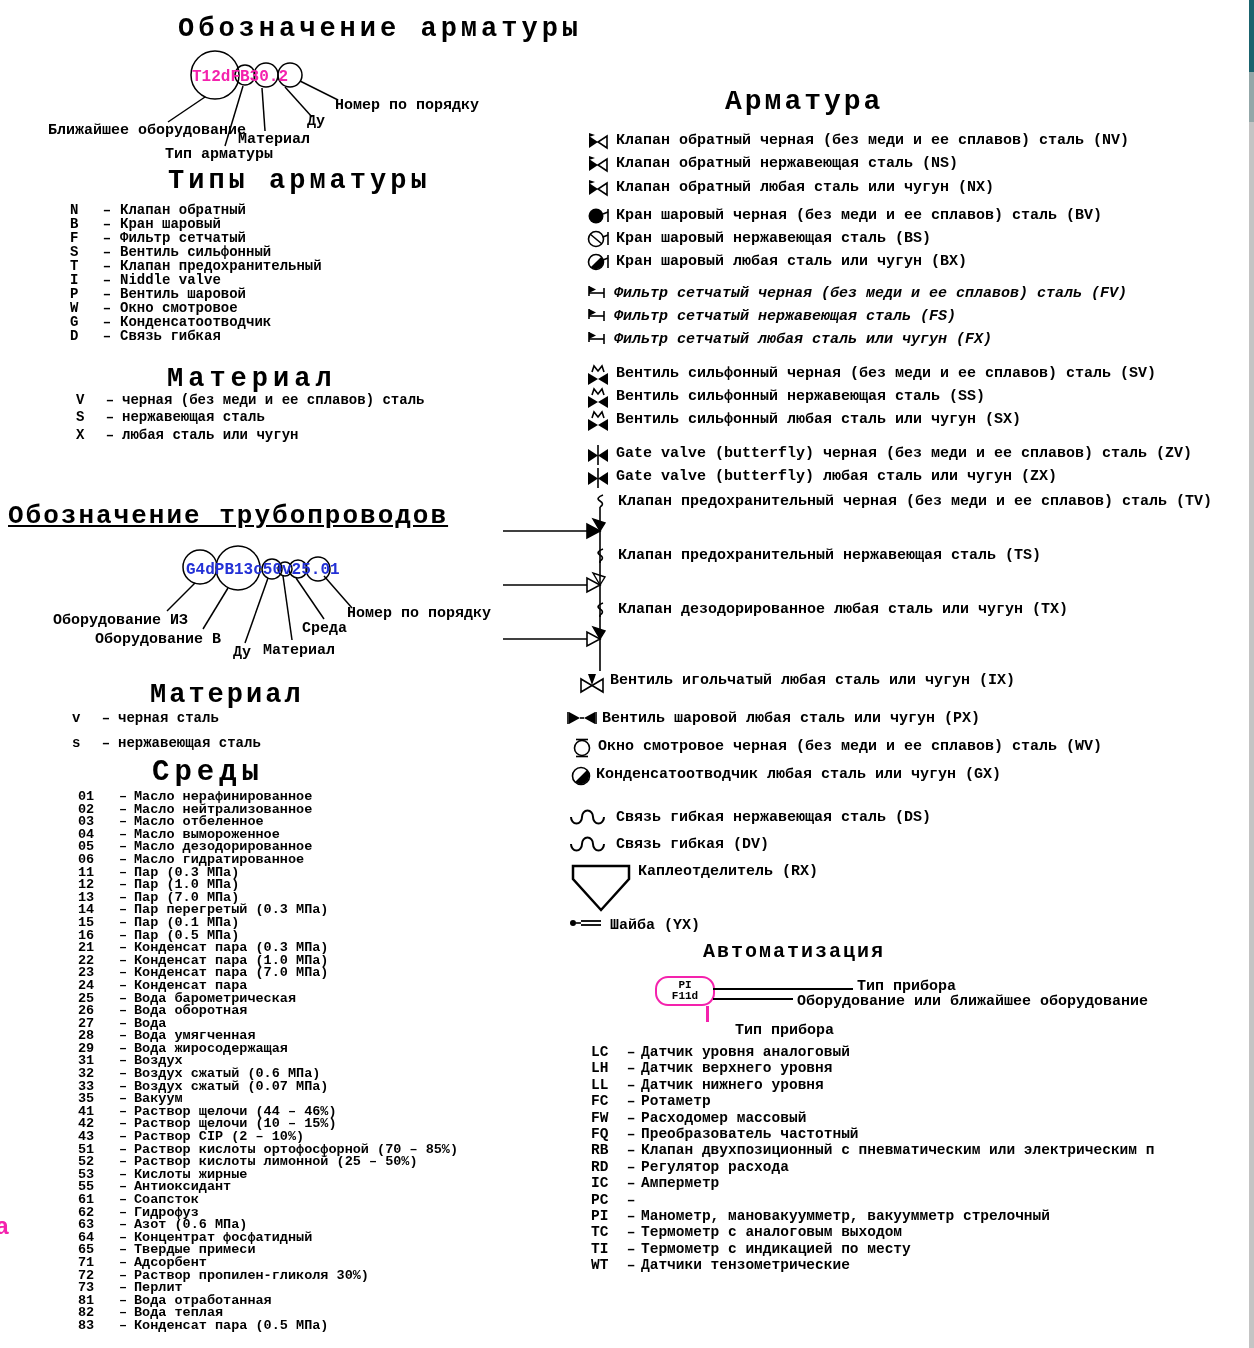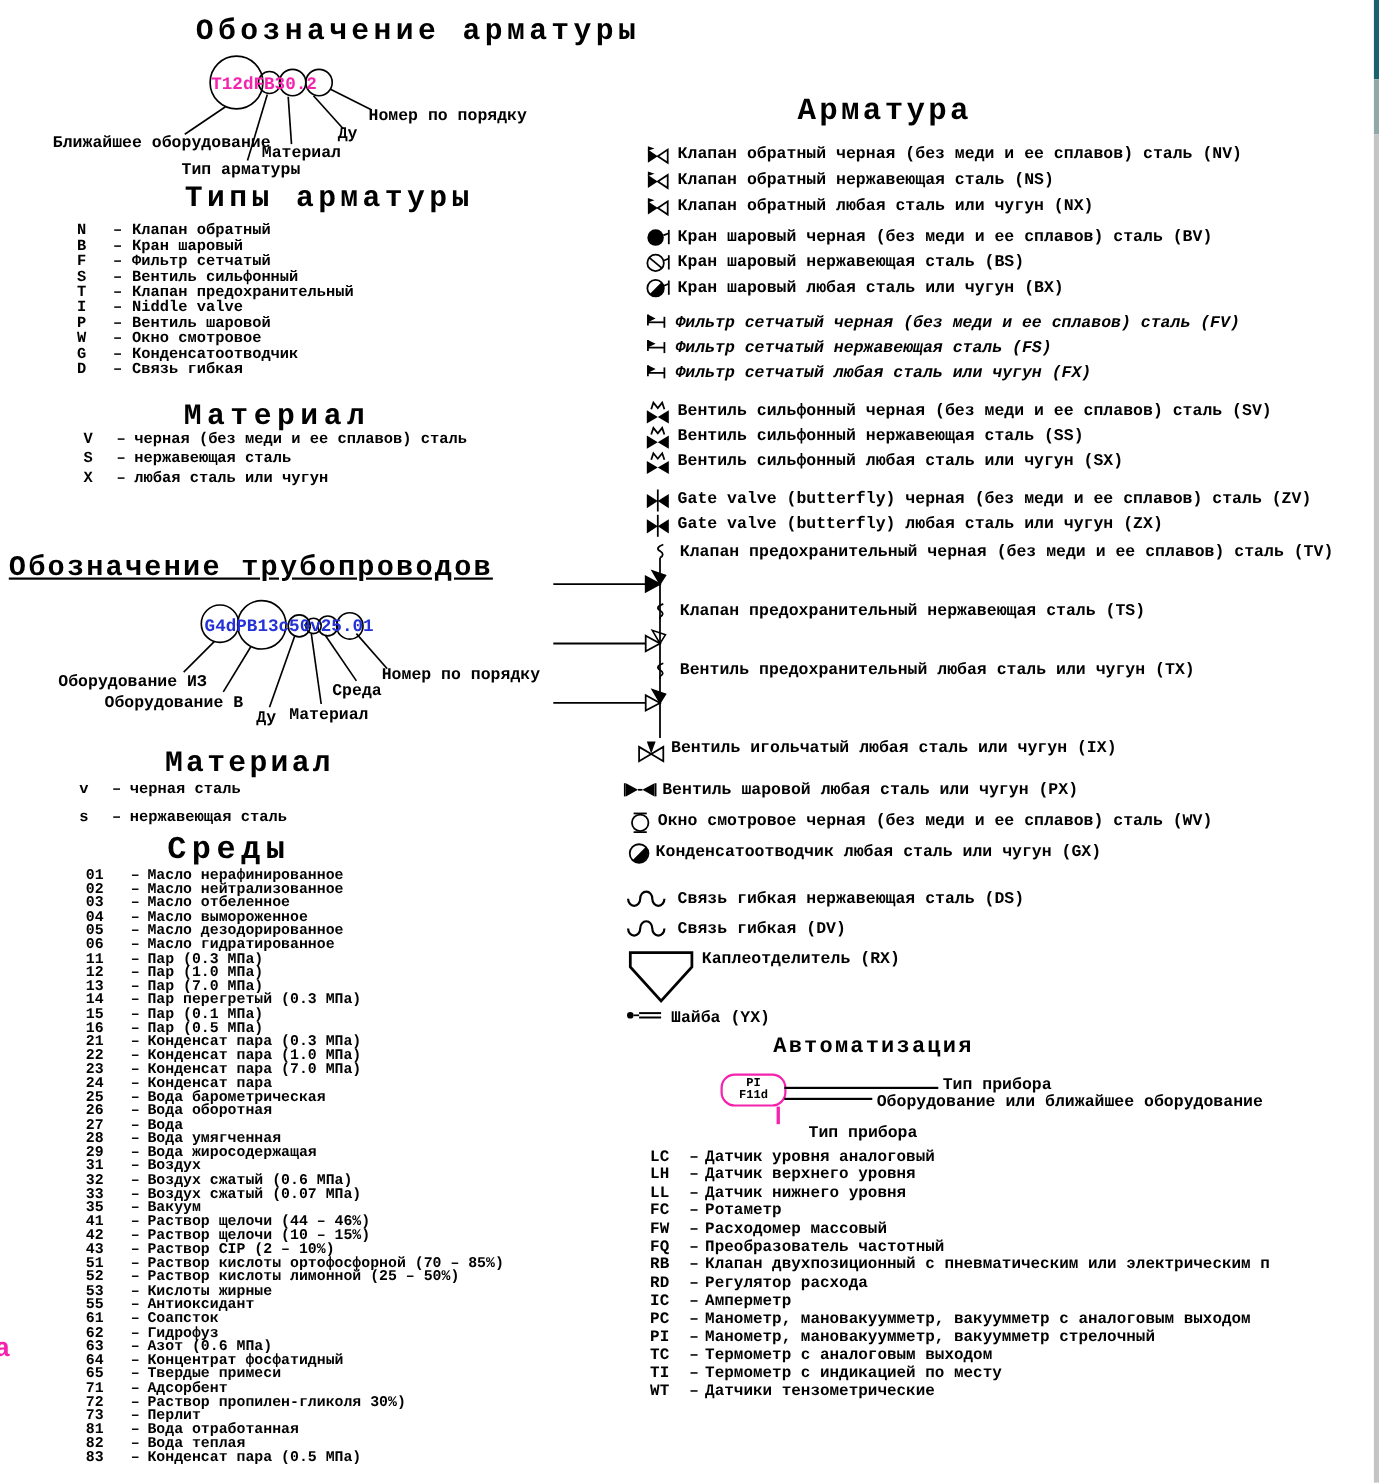--- a/index.html
+++ b/index.html
@@ -585,21 +585,21 @@
           <span class="sym" style="margin-left: -82px;">
             <svg width="110" height="70">
               <line x1="0" y1="38" x2="86" y2="38" stroke="#000" stroke-width="1.6" fill="none"></line>
               <path d="M84,31 L84,45 L97,38 Z" fill="#fff" stroke="#000" stroke-width="1.6"></path>
               <path d="M97,38 L90,26 L102,30 Z" fill="#000" stroke="#000" stroke-width="1.4"></path>
               <line x1="97" y1="38" x2="97" y2="14" stroke="#000" stroke-width="1.6" fill="none"></line>
               <path d="M97,14 q5,-3 0,-6 q-5,-3 3,-6" stroke="#000" stroke-width="1.6" fill="none"></path>
               <line x1="97" y1="38" x2="97" y2="70" stroke="#000" stroke-width="1.6" fill="none"></line>
             </svg>
           </span>
-          <span>Вентиль предохранительный любая сталь или чугун  (TX)</span>
+          <span>Клапан дезодорированное любая сталь или чугун  (TX)</span>
         </div>
       </div>
       <div class="lg-group" style="margin-bottom: 15px;">
         <div class="lg-row">
           <span class="sym" style="margin-left: -6px;">
             <svg width="26" height="22">
               <path d="M9,2 L17,2 L13,13 Z" fill="#000"></path>
               <path d="M2,7 L2,20 L13,13.5 Z" stroke="#000" stroke-width="1.6" fill="none"></path>
               <path d="M24,7 L24,20 L13,13.5 Z" stroke="#000" stroke-width="1.6" fill="none"></path>
             </svg>
@@ -737,21 +737,20 @@
           <span class="ltxt">Регулятор расхода</span>
         </div>
         <div class="row">
           <span class="code">IC</span>
           <span class="dash">–</span>
           <span class="ltxt">Амперметр</span>
         </div>
         <div class="row">
           <span class="code">PC</span>
           <span class="dash">–</span>
-          <span class="ltxt">Манометр, мановакуумметр, вакуумметр с аналоговым выходом</span>
         </div>
         <div class="row">
           <span class="code">PI</span>
           <span class="dash">–</span>
           <span class="ltxt">Манометр, мановакуумметр, вакуумметр стрелочный</span>
         </div>
         <div class="row">
           <span class="code">TC</span>
           <span class="dash">–</span>
           <span class="ltxt">Термометр с аналоговым выходом</span>

